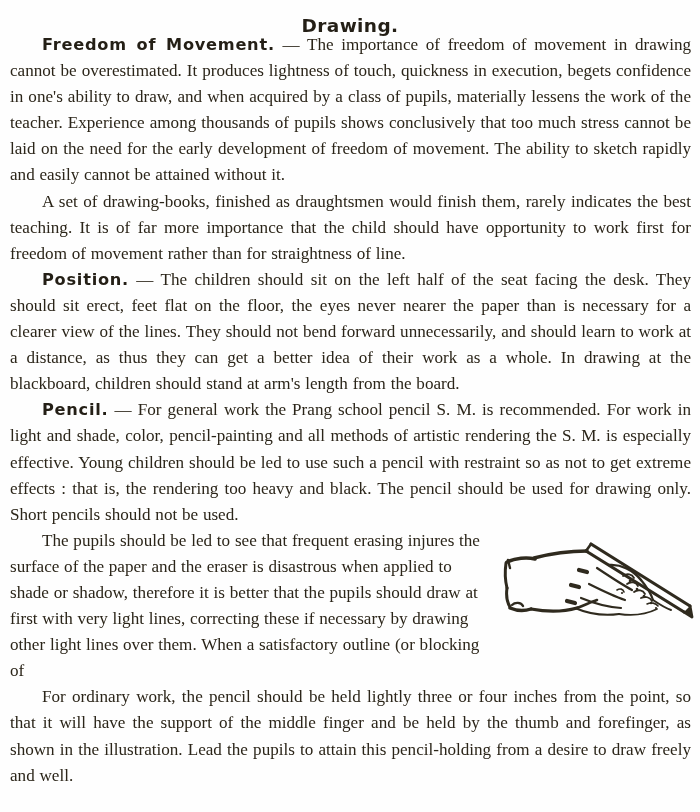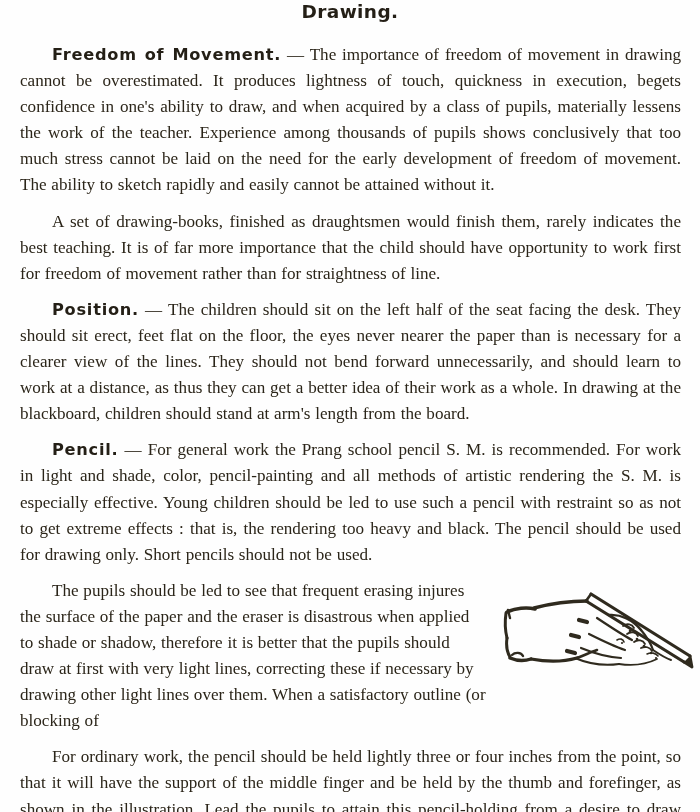--- a/index.html
+++ b/index.html
@@ -17,36 +17,36 @@
     color: #2b2519;
   }
   .page-title {
     text-align: center;
     font-family: "DejaVu Sans", "Liberation Sans", sans-serif;
     font-weight: bold;
     font-size: 18.5px;
     letter-spacing: 0.4px;
     color: #241f16;
     margin: 0;
-    padding: 0;
+    padding: 14px;
     position: absolute;
     top: -1px;
     left: 0;
     right: 0;
     height: 26px;
     line-height: 26px;
   }
   .body-col {
     position: absolute;
     top: 32px;
     left: 10px;
     width: 681px;
   }
   p.para {
-    margin: 10px;
+    margin: 0;
     text-indent: 32px;
     text-align: justify;
     font-size: 17.1px;
     line-height: 26.1px;
     word-spacing: 0.5px;
     color: #2b2519;
   }
   p.para.last {
     text-align: left;
   }

